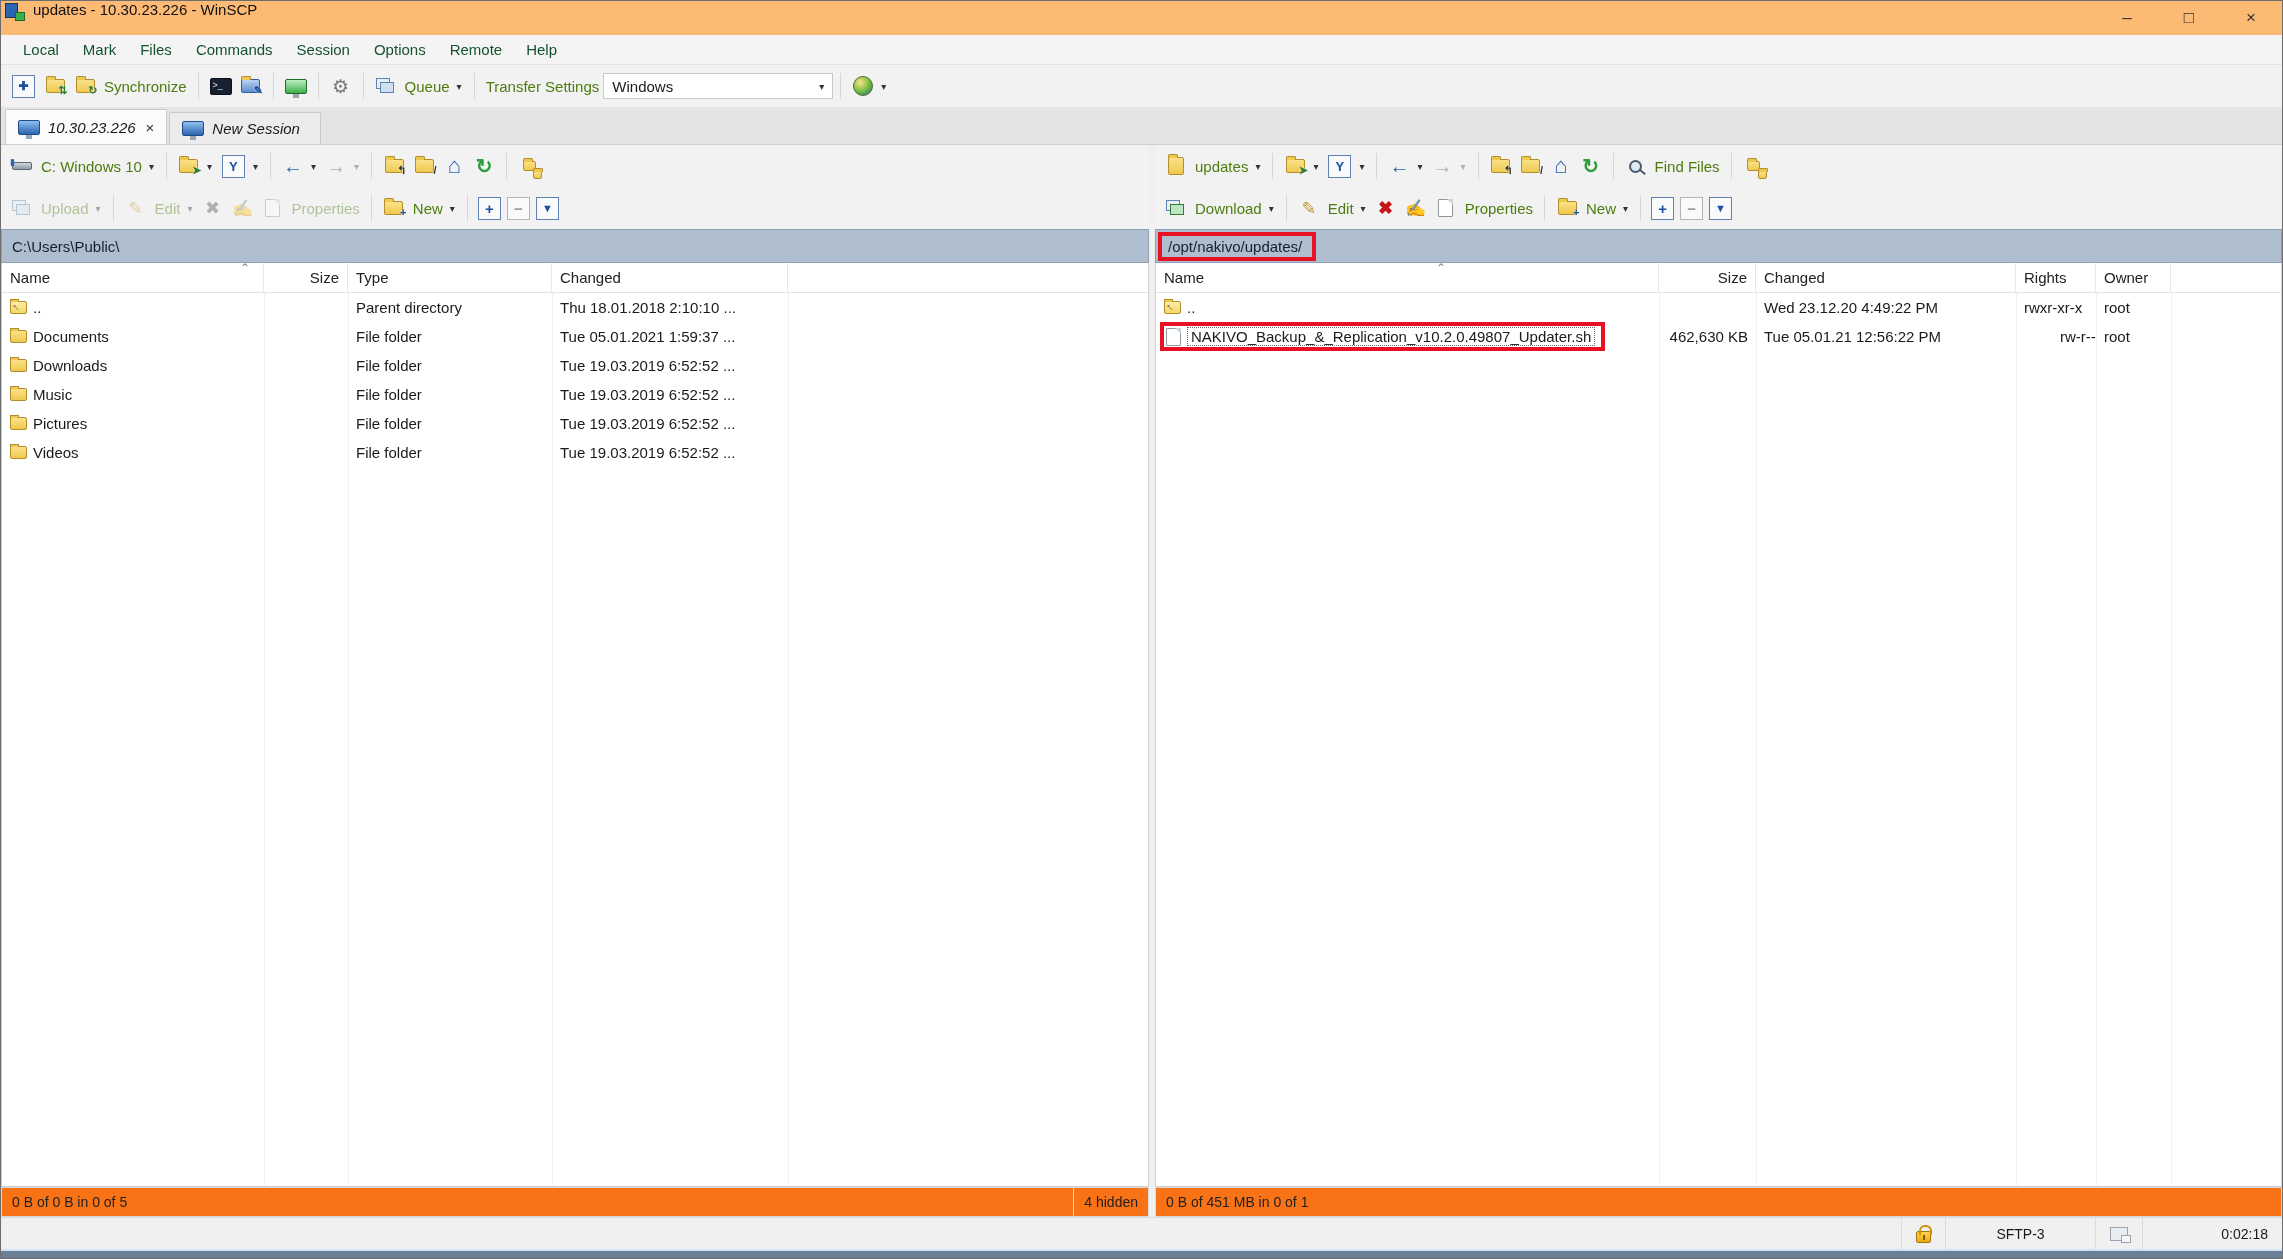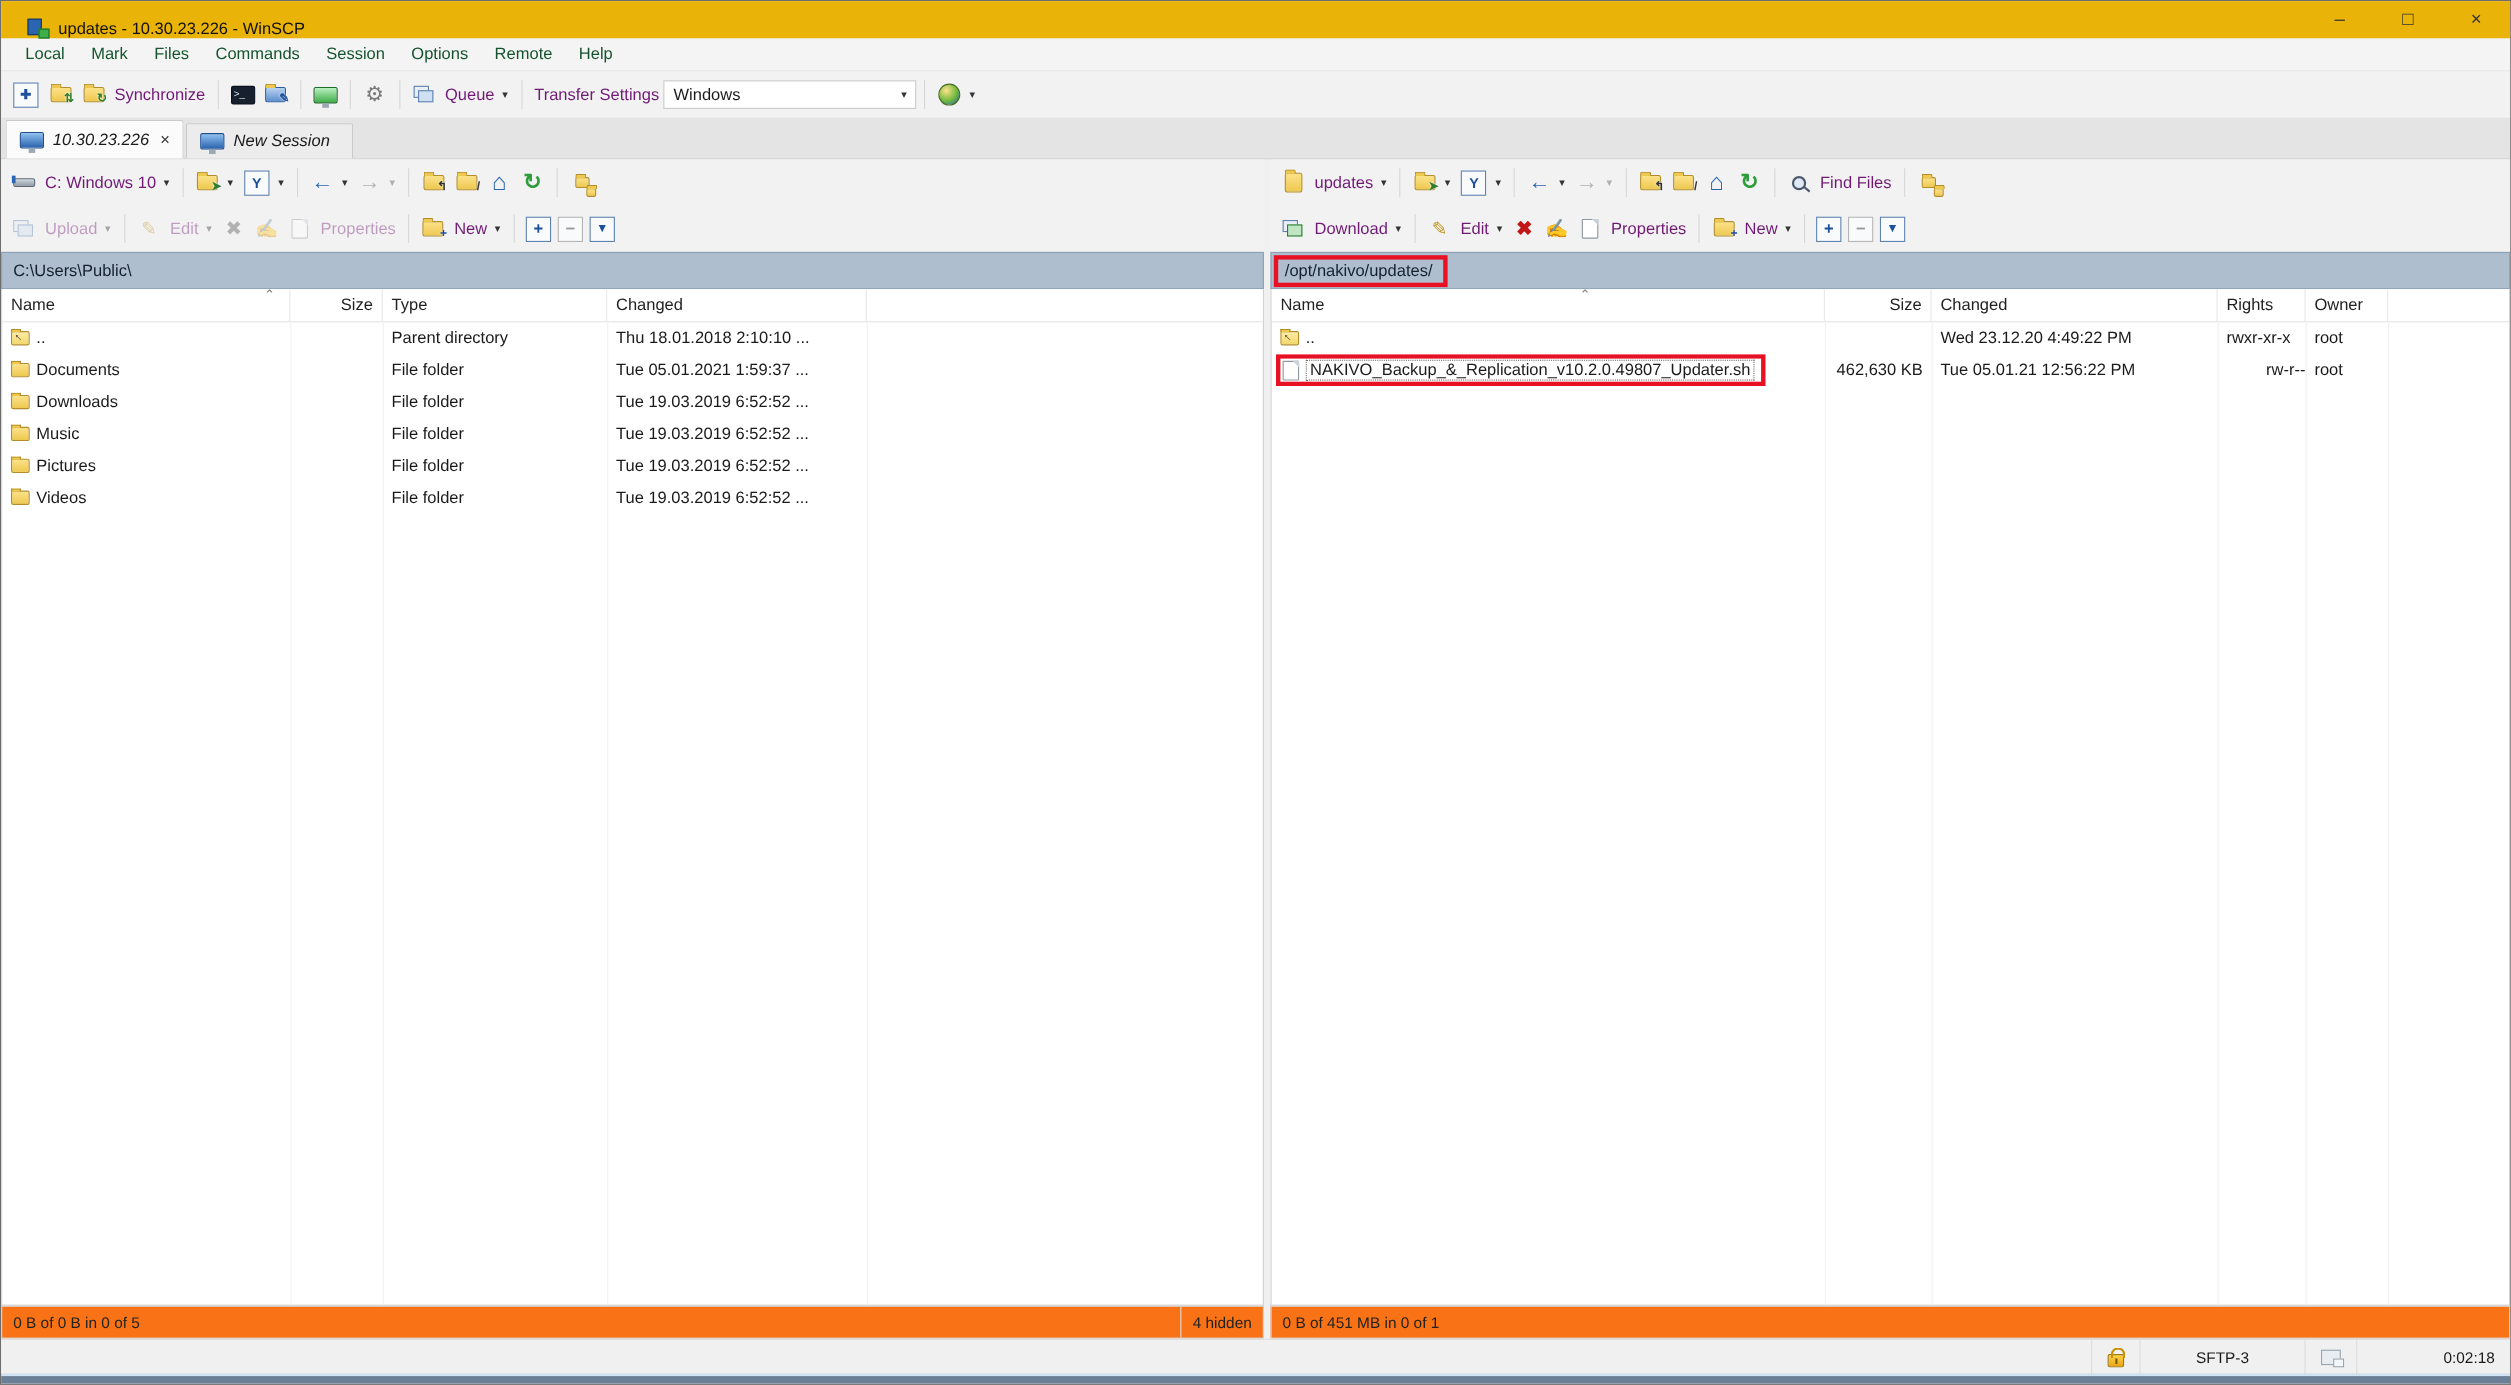--- a/index.html
+++ b/index.html
@@ -1,38 +1,38 @@
 <!DOCTYPE html>
 <html><head>
 <meta charset="utf-8">
 <style>
   * { box-sizing: border-box; margin: 0; padding: 0; }
   html,body { width:2283px; height:1259px; }
   body { font-family:"Liberation Sans", sans-serif; font-size:15px; color:#1a1a1a; background:#f0f0f0; }
   .win { position:relative; width:2283px; height:1259px; background:#f0f0f0; border:1px solid #6d6d6d; display:flex; flex-direction:column; overflow:hidden; }
 
   
-  .titlebar { height:34px; background:#eab308; display:flex; align-items:flex-end; padding-left:24px; }
+  .titlebar { height:34px; background:#fdba74; display:flex; align-items:flex-start; padding-left:4px; }
   .title-text { margin-left:8px; font-size:15px; color:#111; }
   .win-controls { margin-left:auto; display:flex; height:100%; }
   .win-btn { width:62px; height:100%; display:flex; align-items:center; justify-content:center; font-size:17px; color:#333; }
   .app-icon { width:20px; height:20px; position:relative; }
   .app-icon .b1 { position:absolute; left:0; top:2px; width:13px; height:15px; background:#2b64b0; border:1px solid #16365e; }
   .app-icon .b2 { position:absolute; right:0; bottom:0; width:10px; height:9px; background:#3fae49; border:1px solid #1d6b25; }
 
   
   .menubar { height:30px; background:#f4f4f4; display:flex; align-items:center; padding-left:10px; border-bottom:1px solid #e2e2e2; }
   .menu-item { padding:0 12px; line-height:30px; color:#14532d; }
 
   
   .toolbar { height:42px; background:#f2f2f2; display:flex; align-items:center; padding:0 6px; }
   .tb-sep { width:1px; height:26px; background:#d6d6d6; margin:0 7px; }
   .ic { min-width:26px; height:26px; display:inline-flex; align-items:center; justify-content:center; margin:0 2px; position:relative; }
   .caret { font-size:10px; color:#333; margin:0 5px 0 3px; }
-  .tb-label { margin:0 4px; color:#701a75; }
+  .tb-label { margin:0 4px; color:#4d7c0f; }
   .grayed { opacity:.4; }
   .fold { position:relative; width:19px; height:14px; background:linear-gradient(#fce189,#eec94f); border:1px solid #b28d2a; border-radius:2px; }
   .fold::before { content:""; position:absolute; top:-4px; left:-1px; width:8px; height:3px; background:#eec94f; border:1px solid #b28d2a; border-bottom:none; border-radius:2px 2px 0 0; }
   .fold .ovl { position:absolute; right:-4px; bottom:-4px; font-size:11px; font-weight:bold; color:#2e7d32; line-height:1; text-shadow:0 0 2px #fff; }
   .fold .ovl.blue { color:#1d4f9c; }
   .mon { width:22px; height:15px; background:linear-gradient(#8fc0ef,#2b64b0); border:1px solid #1f4d8c; border-radius:2px; position:relative; }
   .mon::after { content:""; position:absolute; left:7px; bottom:-5px; width:6px; height:4px; background:#9aa7b5; }
   .console { width:22px; height:17px; background:#16202e; border:1px solid #0a111c; border-radius:2px; color:#d9e4ef; font-size:9px; display:flex; align-items:flex-start; padding:1px 2px; }
   .sphere { width:20px; height:20px; border-radius:50%; background:radial-gradient(circle at 35% 30%, #ffe28a, #6fba3c 55%, #2b64b0 95%); border:1px solid #4a6d2a; }
   .gear { color:#7a7a7a; font-size:19px; }

